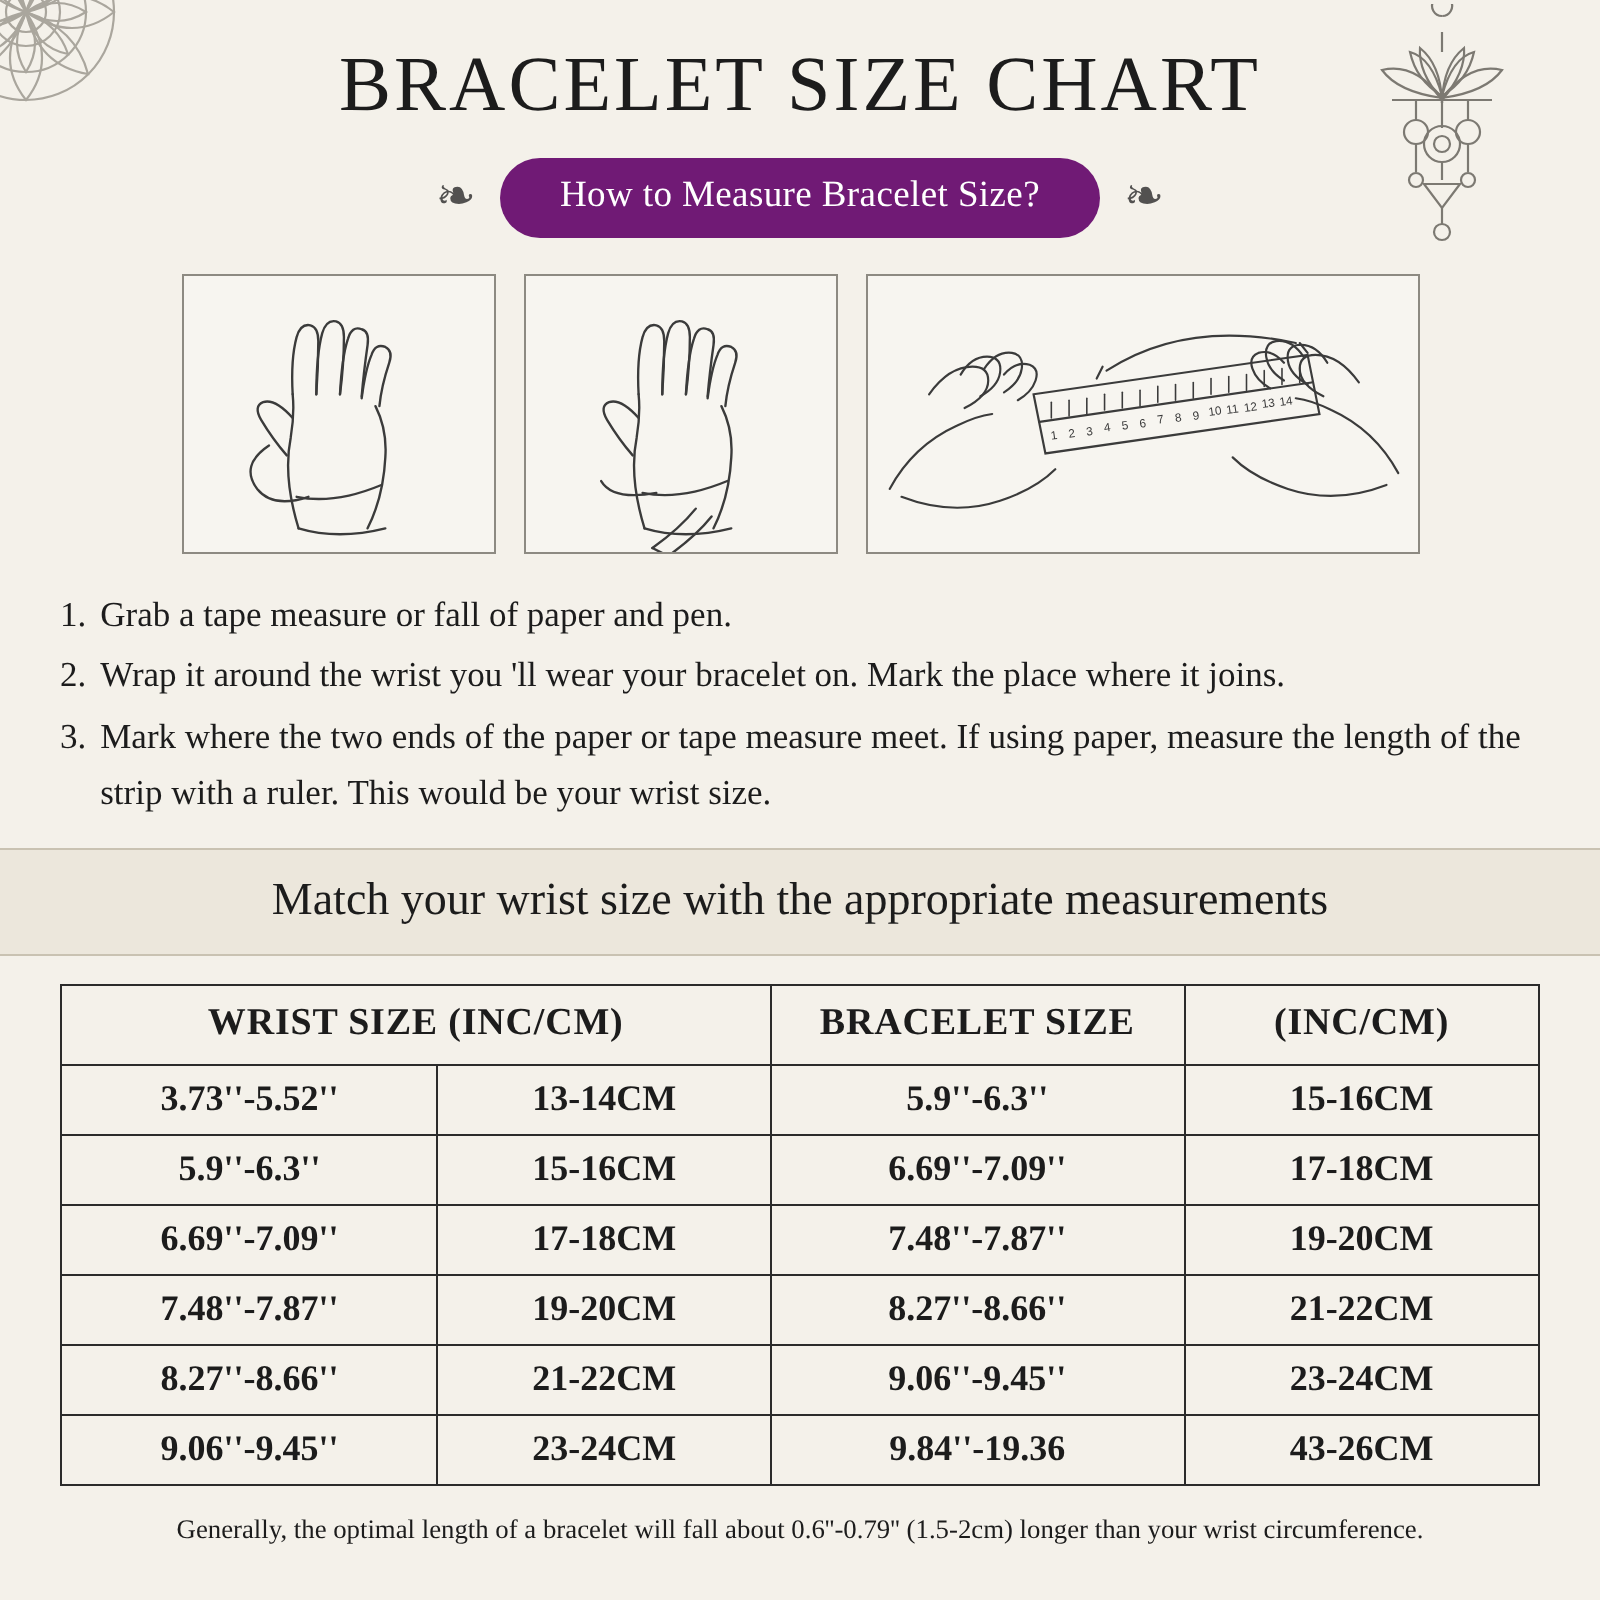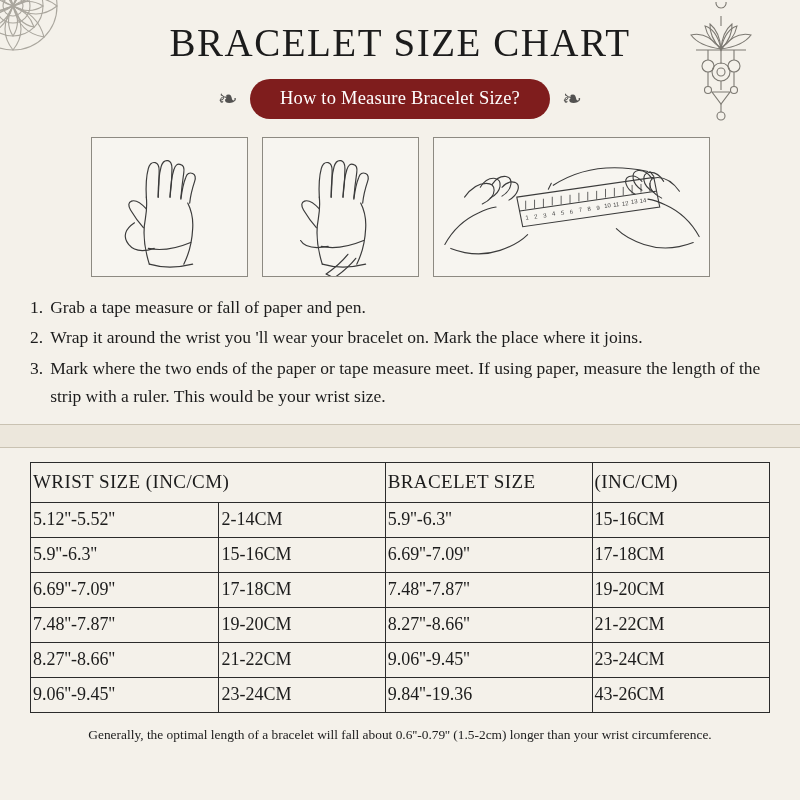--- a/index.html
+++ b/index.html
@@ -55,21 +55,21 @@
 
   
   .subtitle-row {
     display: flex;
     align-items: center;
     justify-content: center;
     margin-top: 14px;
     gap: 12px;
   }
   .pill {
-    background: #7f1d1d;
+    background: #701a75;
     color: #ffffff;
     border-radius: 22px;
     padding: 9px 30px 10px 30px;
     font-size: 18.5px;
     letter-spacing: .2px;
     font-family: "Liberation Serif", serif;
     white-space: nowrap;
   }
   .flourish {
     font-size: 24px;
@@ -125,23 +125,23 @@
     padding: 14px 30px 0 30px;
   }
   table.size-chart {
     width: 100%;
     border-collapse: collapse;
     font-size: 18px;
   }
   table.size-chart th,
   table.size-chart td {
     border: 1px solid #2b2b2b;
-    text-align: left;
+    text-align: center;
     padding: 6px 2px 7px 2px;
-    font-weight: normal;
+    font-weight: bold;
   }
   table.size-chart thead th {
     font-size: 19px;
     letter-spacing: .4px;
     padding: 8px 2px 9px 2px;
   }
   .col-a { width: 25.5%; }
   .col-b { width: 22.5%; }
   .col-c { width: 28%; }
   .col-d { width: 24%; }
@@ -338,35 +338,36 @@
       <span class="step-num">2.</span>
       <span class="step-text">Wrap it around the wrist you 'll wear your bracelet on. Mark the place where it joins.</span>
     </div>
     <div class="step">
       <span class="step-num">3.</span>
       <span class="step-text">Mark where the two ends of the paper or tape measure meet. If using paper, measure the length of the strip with a ruler. This would be your wrist size.</span>
     </div>
   </div>
 
   <div class="banner">
+    <div>Match your wrist size with the appropriate measurements</div>
   </div>
 
   <div class="table-wrap">
     <table class="size-chart">
       <thead>
         <tr>
           <th class="col-a" colspan="2">WRIST SIZE (INC/CM)</th>
           <th class="col-c">BRACELET SIZE</th>
           <th class="col-d">(INC/CM)</th>
         </tr>
       </thead>
       <tbody>
         <tr>
-          <td class="col-a">5.12''-5.52''</td>
-          <td class="col-b">2-14CM</td>
+          <td class="col-a">3.73''-5.52''</td>
+          <td class="col-b">13-14CM</td>
           <td class="col-c">5.9''-6.3''</td>
           <td class="col-d">15-16CM</td>
         </tr>
         <tr>
           <td class="col-a">5.9''-6.3''</td>
           <td class="col-b">15-16CM</td>
           <td class="col-c">6.69''-7.09''</td>
           <td class="col-d">17-18CM</td>
         </tr>
         <tr>

